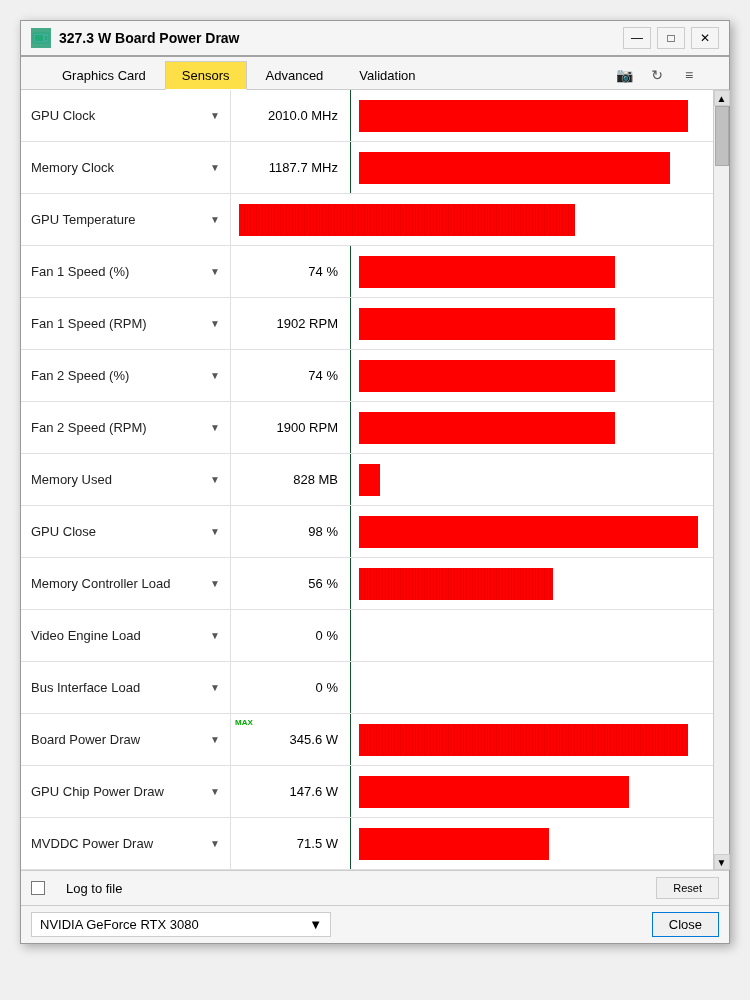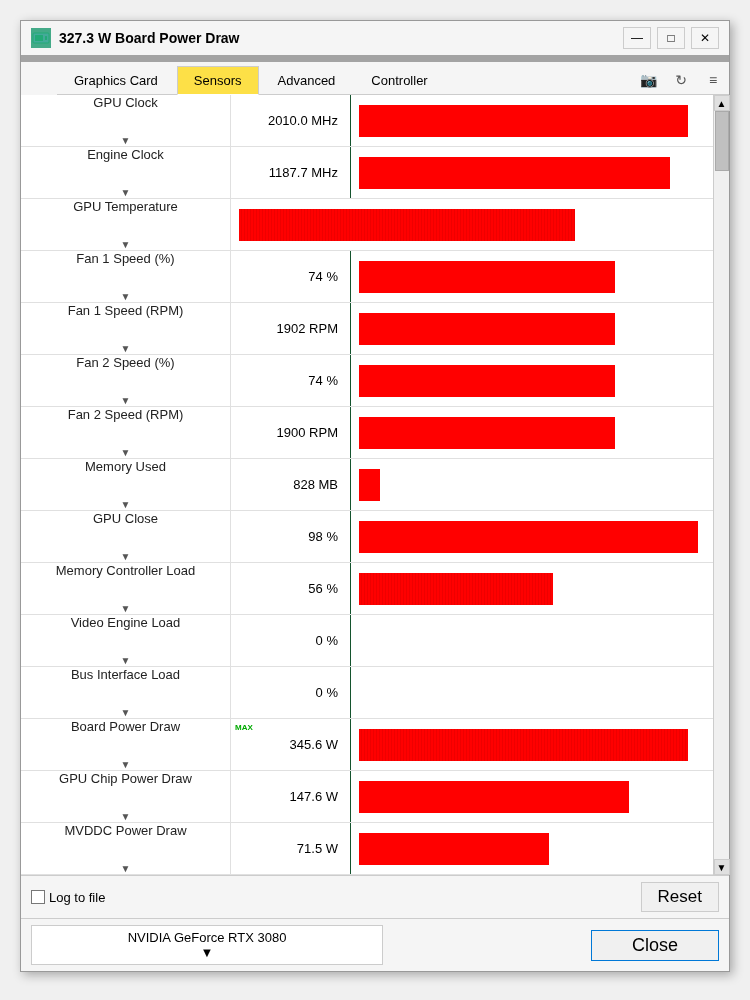--- a/index.html
+++ b/index.html
@@ -13,21 +13,21 @@
       padding: 20px;
     }
     .window {
       width: 750px;
       background: #f5f5f5;
       border: 1px solid #999;
       box-shadow: 3px 3px 10px rgba(0,0,0,0.3);
     }
     .title-bar {
       background: #f5f5f5;
-      border-bottom: 7px solid #a3a3a3;
+      border-bottom: 2px solid #a3a3a3;
       padding: 6px 10px;
       display: flex;
       align-items: center;
       justify-content: space-between;
     }
     .title-bar-left {
       display: flex;
       align-items: center;
       gap: 8px;
       font-size: 14px;
@@ -56,24 +56,23 @@
       display: flex;
       align-items: center;
       justify-content: center;
       font-size: 12px;
     }
     .tab-bar {
       display: flex;
       align-items: center;
       background: #f5f5f5;
       border-bottom: 1px solid #ccc;
-      padding: 0 0;
+      padding: 0 24px;
       padding-top: 4px;
       justify-content: space-between;
-      margin-left: 36px;
     }
     .tabs {
       display: flex;
       gap: 0;
     }
     .tab {
       padding: 6px 16px;
       cursor: pointer;
       border: 1px solid transparent;
       border-bottom: none;
@@ -154,21 +153,20 @@
       padding: 0;
     }
     .sensor-name {
       width: 210px;
       padding: 0 10px;
       display: flex;
       align-items: center;
       justify-content: space-between;
       border-right: 1px solid #e0e0e0;
       height: 100%;
-      flex-direction: column;
     }
     .sensor-label {
       font-size: 13px;
       color: #222;
     }
     .dropdown-arrow {
       font-size: 10px;
       color: #555;
       cursor: pointer;
     }
@@ -226,62 +224,61 @@
       border-top: 1px solid #ccc;
       padding: 6px 10px;
       display: flex;
       align-items: center;
       justify-content: space-between;
       background: #f5f5f5;
     }
     .log-area {
       display: flex;
       align-items: center;
-      gap: 4px;
+      gap: 21px;
     }
     .checkbox {
       width: 14px;
       height: 14px;
       border: 1px solid #777;
       background: #fff;
       cursor: pointer;
     }
     .reset-btn {
       padding: 4px 16px;
       border: 1px solid #ccc;
       background: #f0f0f0;
       cursor: pointer;
-      font-size: 17px;
+      font-size: 11px;
     }
     .footer {
       border-top: 1px solid #ccc;
       padding: 6px 10px;
       display: flex;
       align-items: center;
       justify-content: space-between;
       background: #f5f5f5;
     }
     .gpu-select {
-      width: 352px;
+      width: 300px;
       padding: 4px 8px;
       border: 1px solid #ccc;
       background: #fff;
       font-size: 13px;
       cursor: pointer;
       display: flex;
       align-items: center;
       justify-content: space-between;
-      flex-direction: column;
     }
     .close-btn-footer {
-      padding: 4px 40px;
+      padding: 4px 16px;
       border: 1px solid #0078d7;
       background: #f0f0f0;
       cursor: pointer;
-      font-size: 18px;
+      font-size: 13px;
     }
   </style>
 </head>
 <body>
 
 <div class="window">
 
   <div class="title-bar">
     <div class="title-bar-left">
       <div class="title-icon">
@@ -298,21 +295,21 @@
       <button class="title-btn">□</button>
       <button class="title-btn close-btn">✕</button>
     </div>
   </div>
 
   <div class="tab-bar">
     <div class="tabs">
       <div class="tab" style="font-size:13px;">Graphics Card</div>
       <div class="tab active" style="font-size:13px;">Sensors</div>
       <div class="tab" style="font-size:13px;">Advanced</div>
-      <div class="tab" style="font-size:13px;">Controller</div>
+      <div class="tab" style="font-size:13px;">Validation</div>
     </div>
     <div class="tab-icons">
       <div class="tab-icon-btn">📷</div>
       <div class="tab-icon-btn">↻</div>
       <div class="tab-icon-btn">≡</div>
     </div>
   </div>
 
   <div class="content">
     <div class="sensor-list" id="sensor-list">
@@ -325,21 +322,21 @@
             <span>2010.0 MHz</span>
           </div>
           <div class="sensor-bar-container">
             <div class="sensor-bar-track">
               <div class="sensor-bar-fill" style="width: 95%;"></div>
             </div>
           </div>
         </div>
         <div class="sensor-row">
           <div class="sensor-name">
-            <span class="sensor-label">Engine Clock</span>
+            <span class="sensor-label">Memory Clock</span>
             <span class="dropdown-arrow">▼</span>
           </div>
           <div class="sensor-value">
             <span>1187.7 MHz</span>
           </div>
           <div class="sensor-bar-container">
             <div class="sensor-bar-track">
               <div class="sensor-bar-fill" style="width: 90%;"></div>
             </div>
           </div>

